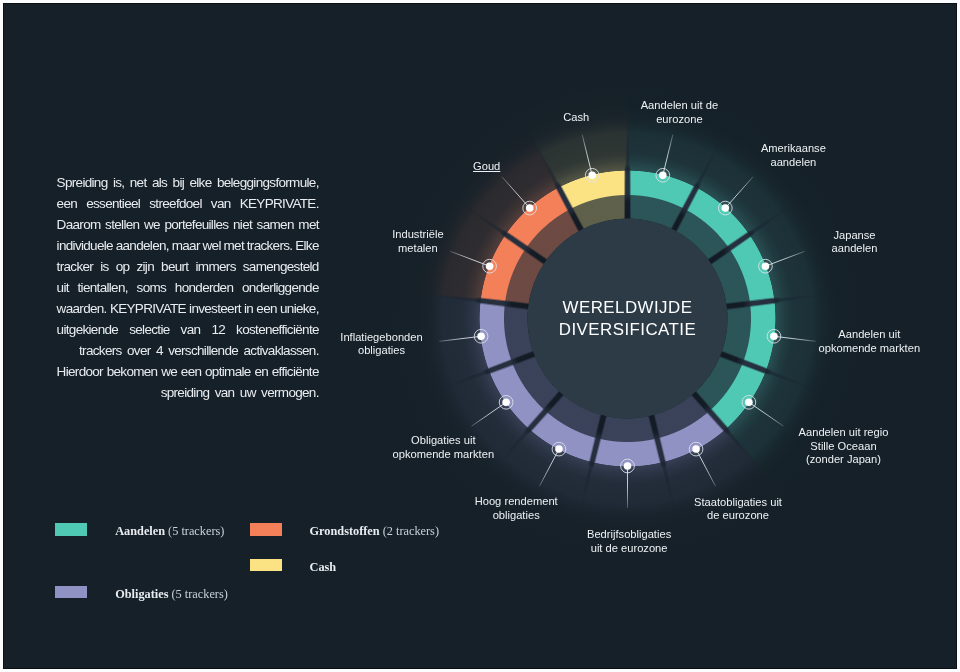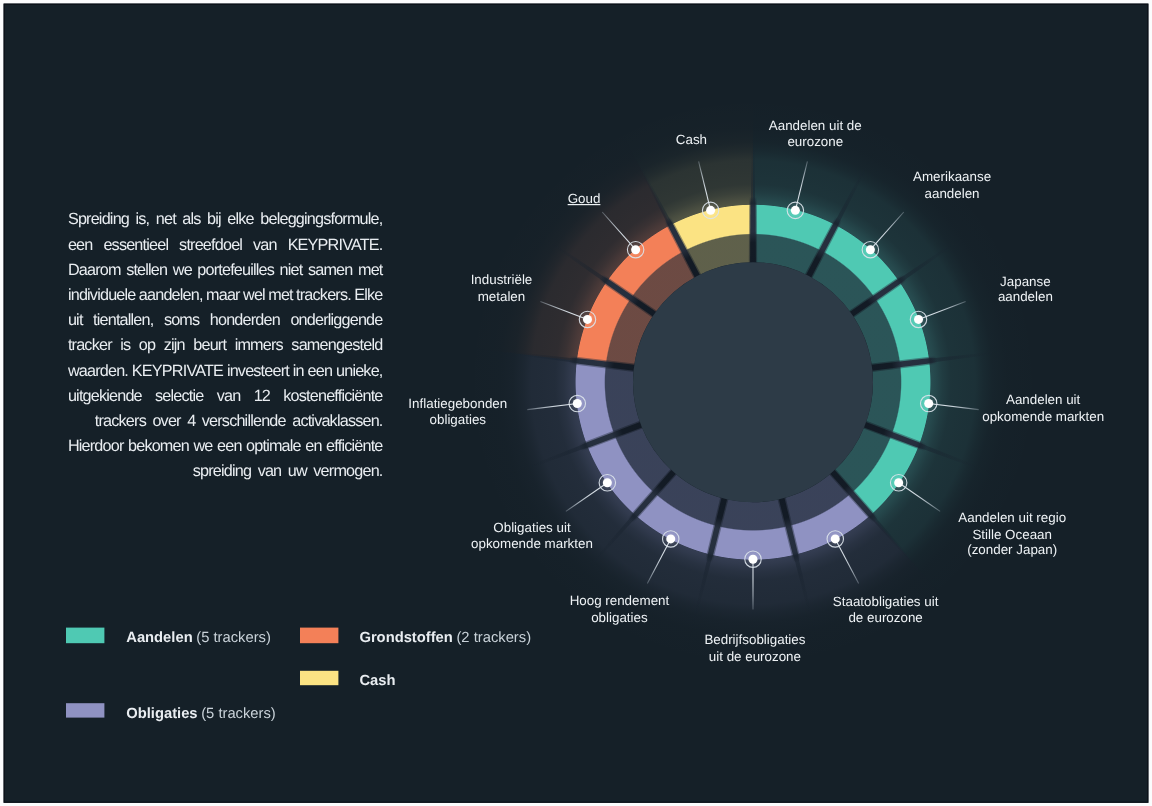--- a/index.html
+++ b/index.html
@@ -33,21 +33,21 @@
     letter-spacing:0.45px;white-space:nowrap;
   }
   .seg-label{
     position:absolute;font-size:11.15px;line-height:13.6px;color:#eef2f5;
     text-align:center;white-space:nowrap;transform:translateX(-50%);
   }
   .seg-label span{display:block;}
 
   .legend-row{position:absolute;display:flex;align-items:flex-start;}
   .swatch{width:32px;height:12.4px;display:block;}
-  .legend-text{margin-left:18px;font-size:12.3px;line-height:12px;color:#e9edf1;white-space:nowrap;position:relative;top:1.6px;}
+  .legend-text{margin-left:28px;font-size:12.3px;line-height:12px;color:#e9edf1;white-space:nowrap;position:relative;top:1.6px;font-family:Liberation Serif, serif;}
   .legend-text b{font-weight:700;}
   .legend-text > span{color:#c9d2d9;font-weight:400;margin-left:3px;}
 </style>
 </head>
 <body>
 
 <div id="page">
 <div id="frame"></div>
 <div id="canvas">
 
@@ -252,20 +252,24 @@
 <circle cx="489.58" cy="266.2" r="3.75" fill="#ffffff"></circle>
 <circle cx="529.69" cy="208.09" r="6.85" fill="none" stroke="#dbe3ea" stroke-width="0.95" opacity="0.92"></circle>
 <circle cx="529.69" cy="208.09" r="4.2" fill="#ffffff" opacity="0.17" filter="url(#dotblur)"></circle>
 <circle cx="529.69" cy="208.09" r="3.75" fill="#ffffff"></circle>
 <circle cx="592.2" cy="175.29" r="6.85" fill="none" stroke="#dbe3ea" stroke-width="0.95" opacity="0.92"></circle>
 <circle cx="592.2" cy="175.29" r="4.2" fill="#ffffff" opacity="0.17" filter="url(#dotblur)"></circle>
 <circle cx="592.2" cy="175.29" r="3.75" fill="#ffffff"></circle>
 </g>
 </svg>
 
+<div class="center-text">
+  <div>WERELDWIJDE</div>
+  <div>DIVERSIFICATIE</div>
+</div>
 
 <div class="seg-label" style="left:679.4px;top:99.4px;">
         <span>Aandelen uit de</span>
         <span>eurozone</span>
       </div>
 <div class="seg-label" style="left:793.4px;top:142px;">
         <span>Amerikaanse</span>
         <span>aandelen</span>
       </div>
 <div class="seg-label" style="left:854.5px;top:228.9px;">
@@ -311,22 +315,22 @@
 <div class="seg-label" style="left:576.2px;top:110.7px;">
         <span>Cash</span>
       </div>
 
 
 <div class="body-copy">
 <span class="bl"><span class="w">Spreiding</span><span class="w">is,</span><span class="w">net</span><span class="w">als</span><span class="w">bij</span><span class="w">elke</span><span class="w">beleggingsformule,</span></span>
 <span class="bl"><span class="w">een</span><span class="w">essentieel</span><span class="w">streefdoel</span><span class="w">van</span><span class="w">KEYPRIVATE.</span></span>
 <span class="bl"><span class="w">Daarom</span><span class="w">stellen</span><span class="w">we</span><span class="w">portefeuilles</span><span class="w">niet</span><span class="w">samen</span><span class="w">met</span></span>
 <span class="bl"><span class="w">individuele</span><span class="w">aandelen,</span><span class="w">maar</span><span class="w">wel</span><span class="w">met</span><span class="w">trackers.</span><span class="w">Elke</span></span>
+<span class="bl"><span class="w">tracker</span><span class="w">is</span><span class="w">op</span><span class="w">zijn</span><span class="w">beurt</span><span class="w">immers</span><span class="w">samengesteld</span></span>
 <span class="bl"><span class="w">uit</span><span class="w">tientallen,</span><span class="w">soms</span><span class="w">honderden</span><span class="w">onderliggende</span></span>
-<span class="bl"><span class="w">tracker</span><span class="w">is</span><span class="w">op</span><span class="w">zijn</span><span class="w">beurt</span><span class="w">immers</span><span class="w">samengesteld</span></span>
 <span class="bl"><span class="w">waarden.</span><span class="w">KEYPRIVATE</span><span class="w">investeert</span><span class="w">in</span><span class="w">een</span><span class="w">unieke,</span></span>
 <span class="bl"><span class="w">uitgekiende</span><span class="w">selectie</span><span class="w">van</span><span class="w">12</span><span class="w">kostenefficiënte</span></span>
 <span class="bl last"><span class="w">trackers</span><span class="w">over</span><span class="w">4</span><span class="w">verschillende</span><span class="w">activaklassen.</span></span>
 <span class="bl"><span class="w">Hierdoor</span><span class="w">bekomen</span><span class="w">we</span><span class="w">een</span><span class="w">optimale</span><span class="w">en</span><span class="w">efficiënte</span></span>
 <span class="bl last"><span class="w">spreiding</span><span class="w">van</span><span class="w">uw</span><span class="w">vermogen.</span></span>
 </div>
 
 <div>
 <div class="legend-row" style="left:55.2px;top:523.4px;">
           <span class="swatch" style="background-color: rgb(79, 201, 179);"></span>

